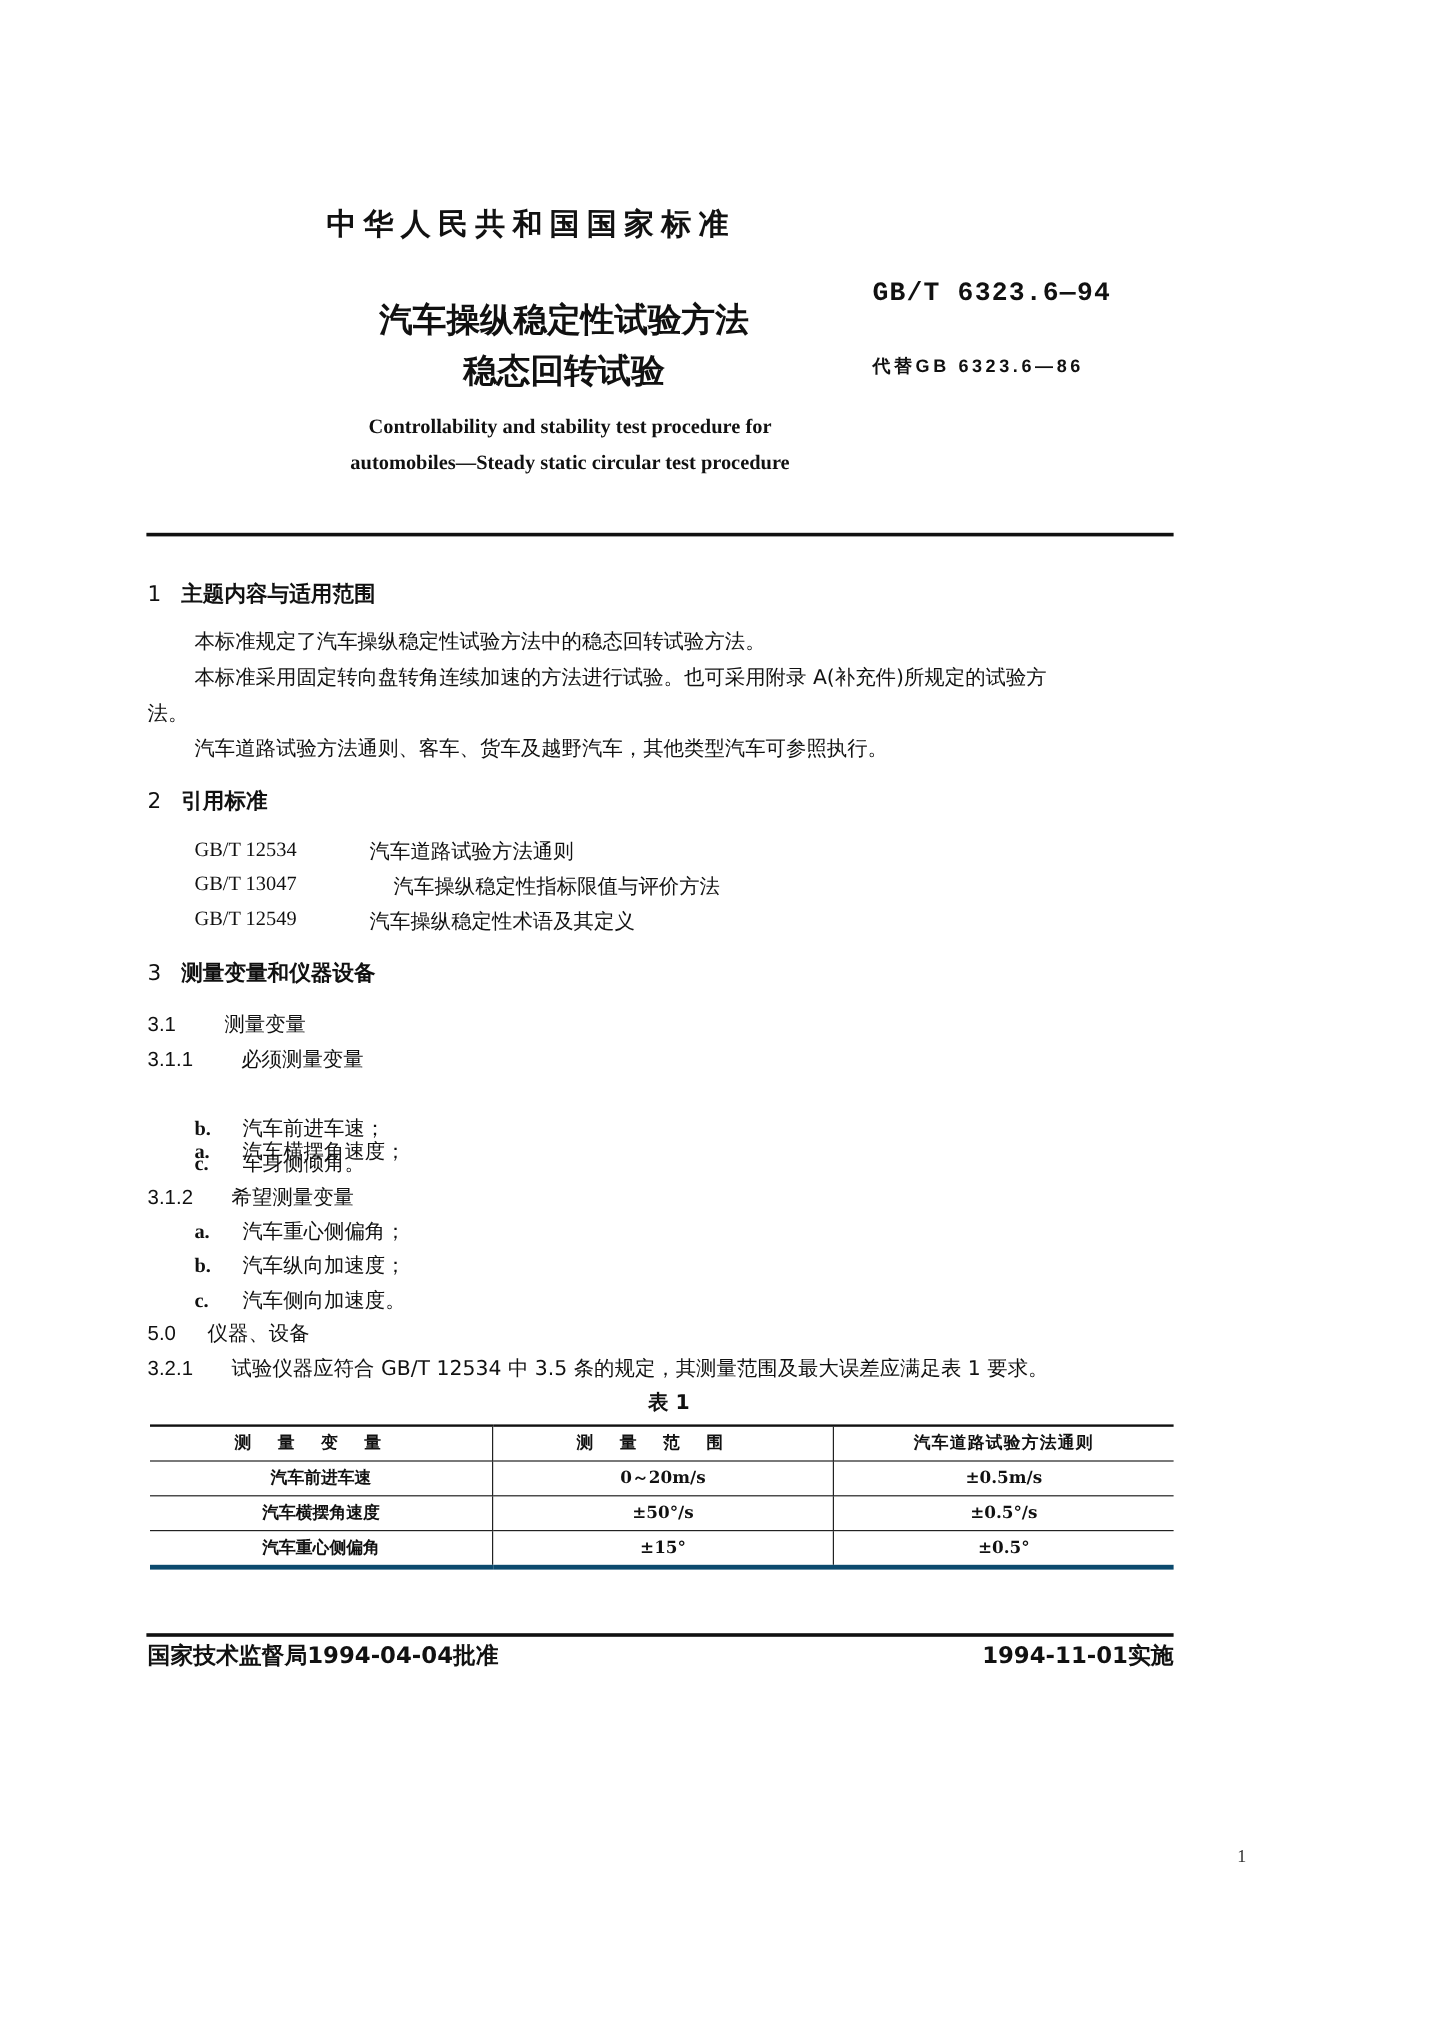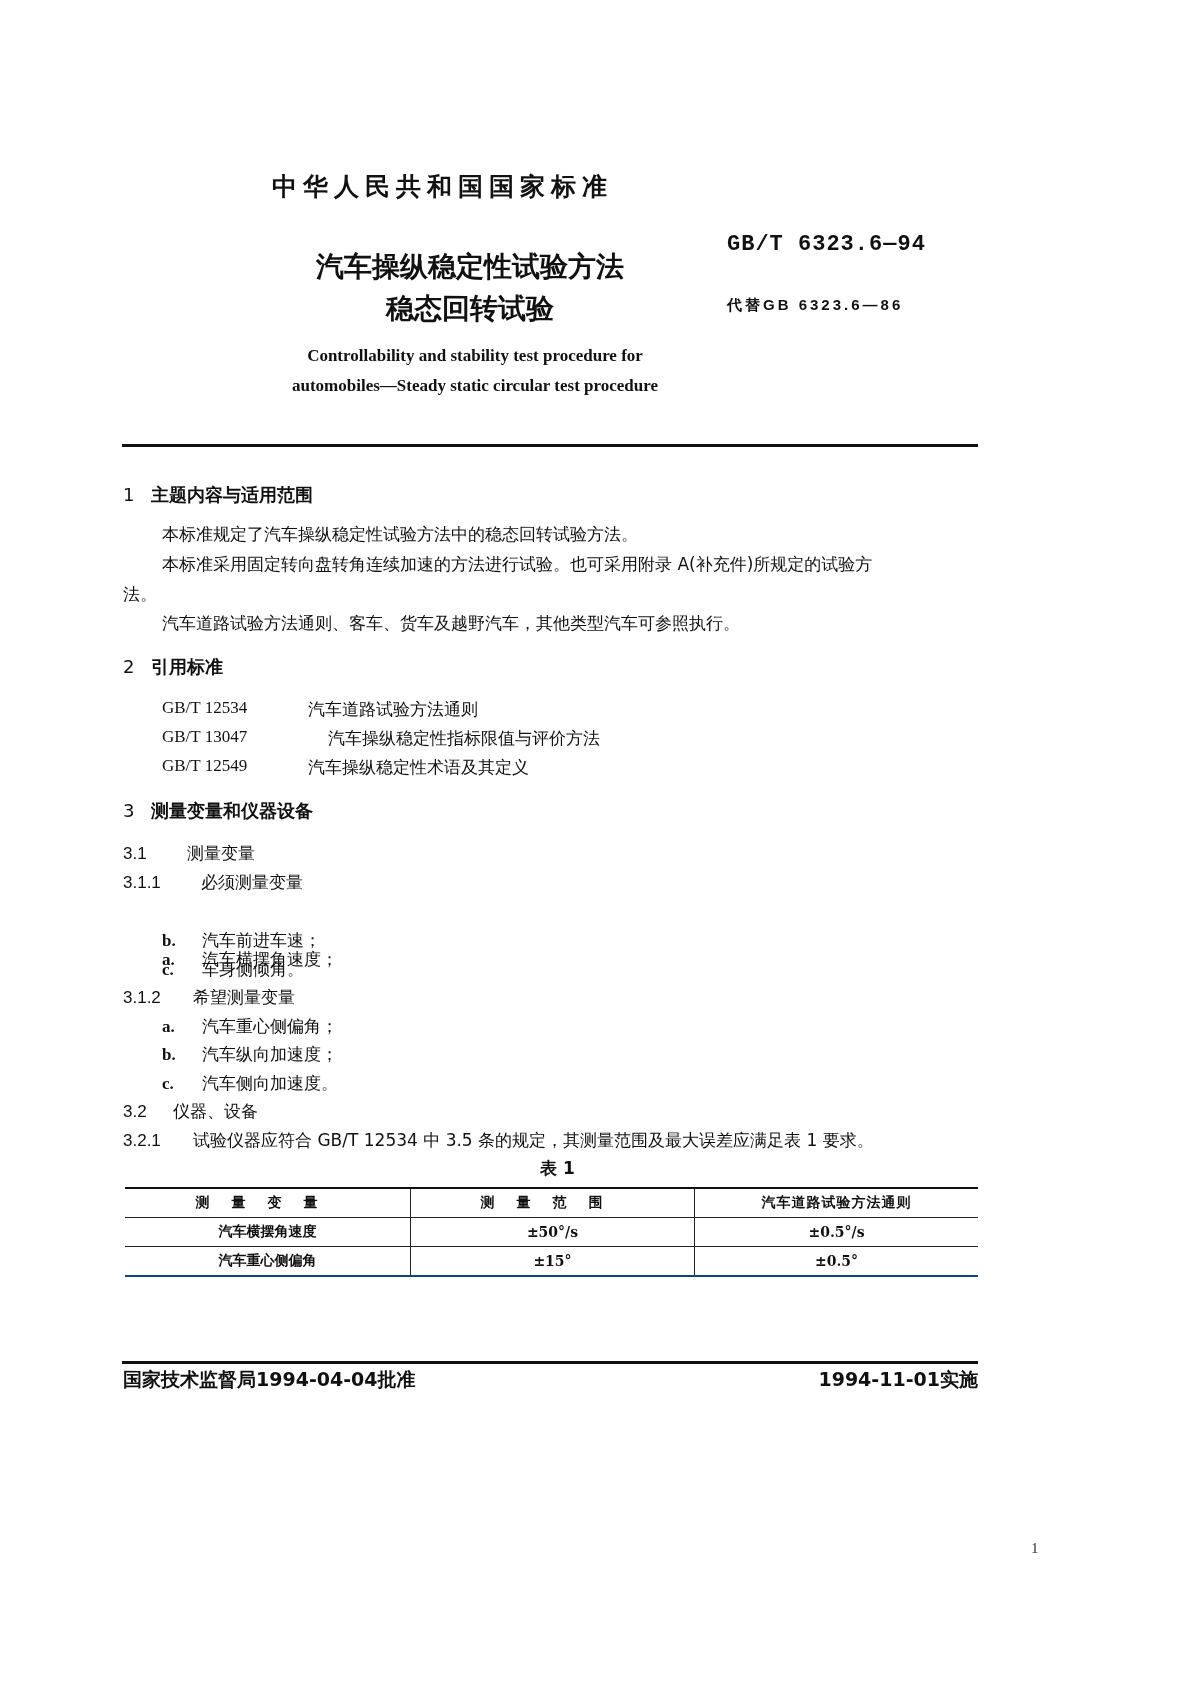--- a/index.html
+++ b/index.html
@@ -56,21 +56,21 @@
   table.tbl {
     position: absolute; left: 125px; top: 1187px; width: 853px;
     border-collapse: collapse; font-size: 14px;
     font-family: "DejaVu Sans", sans-serif;
   }
   table.tbl th, table.tbl td {
     border-top: 1px solid #222; border-bottom: 1px solid #222;
     text-align: center; height: 28px; padding: 0; font-weight: bold;
   }
   table.tbl th { border-top: 2px solid #111; letter-spacing: 1px; }
-  table.tbl tr:last-child td { border-bottom: 2px solid #0c4a6e; }
+  table.tbl tr:last-child td { border-bottom: 4px solid #0c4a6e; }
   table.tbl .c1 { width: 285px; border-right: 1px solid #222; }
   table.tbl .c2 { width: 283px; border-right: 1px solid #222; font-family: "DejaVu Serif", serif; }
   table.tbl .c3 { font-family: "DejaVu Serif", serif; }
   table.tbl th.c2, table.tbl th.c3 { font-family: "DejaVu Sans", sans-serif; }
   table.tbl th.spaced { letter-spacing: 22px; }
 
   .foot { top: 1367px; font-size: 19px; font-weight: bold; font-family: "DejaVu Sans", sans-serif; }
   .foot.left { left: 123px; }
   .foot.right { right: 213px; }
   .page-no { left: 1031px; top: 1540px; font-size: 15px; color: #333; font-family: "Liberation Serif", serif; }
@@ -132,36 +132,41 @@
   <span class="mark">a.</span><span>汽车重心侧偏角；</span>
 </div>
 <div class="abs item" style="top:1043px;">
   <span class="mark">b.</span><span>汽车纵向加速度；</span>
 </div>
 <div class="abs item" style="top:1072px;">
   <span class="mark">c.</span><span>汽车侧向加速度。</span>
 </div>
 
 <div class="abs sub" style="top:1100px;">
-  <span class="num" style="width:50px;">3.2</span><span>仪器、设备</span>
+  <span class="num" style="width:50px;">5.0</span><span>仪器、设备</span>
 </div>
 <div class="abs sub" style="top:1129px;">
   <span class="num" style="width:70px;">3.2.1</span><span>试验仪器应符合 GB/T 12534 中 3.5 条的规定，其测量范围及最大误差应满足表 1 要求。</span>
 </div>
 
 <div class="abs tbl-caption">表 1</div>
 <table class="tbl">
   <thead>
     <tr>
       <th class="c1 spaced">测量变量</th>
       <th class="c2 spaced">测量范围</th>
       <th class="c3">汽车道路试验方法通则</th>
     </tr>
   </thead>
   <tbody>
+    <tr>
+      <td class="c1">汽车前进车速</td>
+      <td class="c2">0～20m/s</td>
+      <td class="c3">±0.5m/s</td>
+    </tr>
     <tr>
       <td class="c1">汽车横摆角速度</td>
       <td class="c2">±50°/s</td>
       <td class="c3">±0.5°/s</td>
     </tr>
     <tr>
       <td class="c1">汽车重心侧偏角</td>
       <td class="c2">±15°</td>
       <td class="c3">±0.5°</td>
     </tr>

